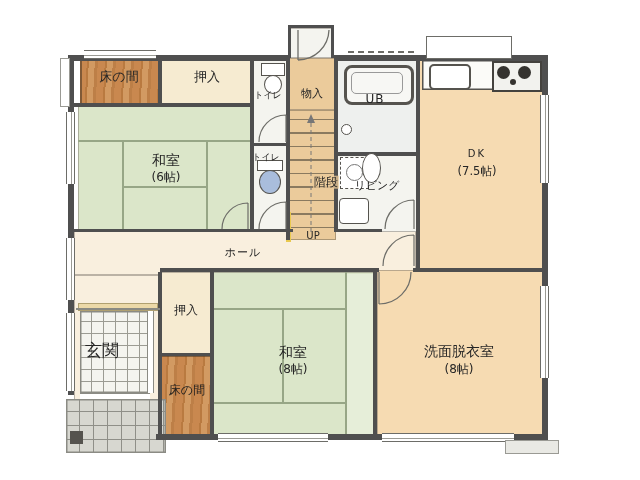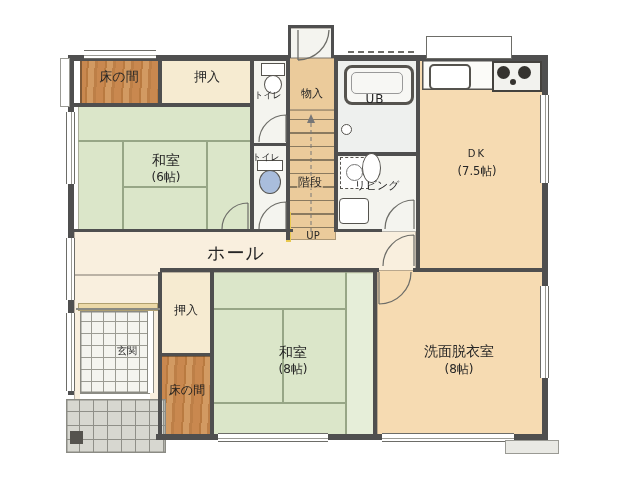--- a/index.html
+++ b/index.html
@@ -165,28 +165,28 @@
     <path d="M 311 114 l -4 9 h 8 z" fill="#777"></path>
   </svg>
 
   <div class="lbl" style="left:119px;top:77px;font-size:13px">床の間</div>
   <div class="lbl" style="left:207px;top:77px;font-size:13px">押入</div>
   <div class="lbl" style="left:166px;top:160px;font-size:14px">和室</div>
   <div class="lbl" style="left:166px;top:177px;font-size:12px">(6帖)</div>
   <div class="lbl" style="left:268px;top:96px;font-size:9px">トイレ</div>
   <div class="lbl" style="left:266px;top:158px;font-size:9px">トイレ</div>
   <div class="lbl" style="left:312px;top:94px;font-size:11px">物入</div>
-  <div class="lbl" style="left:310px;top:182px;font-size:12px;background:rgba(235,203,155,.75);padding:0 1px">階段</div>
+  <div class="lbl" style="left:326px;top:182px;font-size:12px;background:rgba(235,203,155,.75);padding:0 1px">階段</div>
   <div class="lbl" style="left:313px;top:236px;font-size:10px">UP</div>
   <div class="lbl" style="left:375px;top:99px;font-size:12px;letter-spacing:1px">UB</div>
   <div class="lbl" style="left:377px;top:186px;font-size:11px">リビング</div>
   <div class="lbl" style="left:477px;top:154px;font-size:10px;letter-spacing:2px">DK</div>
   <div class="lbl" style="left:477px;top:171px;font-size:11.5px">(7.5帖)</div>
-  <div class="lbl" style="left:236px;top:253px;font-size:18px;letter-spacing:1px">ホール</div>
-  <div class="lbl" style="left:127px;top:351px;font-size:10px">玄関</div>
+  <div class="lbl" style="left:243px;top:253px;font-size:11px;letter-spacing:1px">ホール</div>
+  <div class="lbl" style="left:102px;top:351px;font-size:17px">玄関</div>
   <div class="lbl" style="left:186px;top:310px;font-size:12px">押入</div>
   <div class="lbl" style="left:187px;top:390px;font-size:12px;color:#1d1d1d">床の間</div>
   <div class="lbl" style="left:293px;top:352px;font-size:14px">和室</div>
   <div class="lbl" style="left:293px;top:369px;font-size:12px">(8帖)</div>
   <div class="lbl" style="left:459px;top:351px;font-size:14px">洗面脱衣室</div>
   <div class="lbl" style="left:459px;top:369px;font-size:12px">(8帖)</div>
 
 </div>
 
 </body></html>

